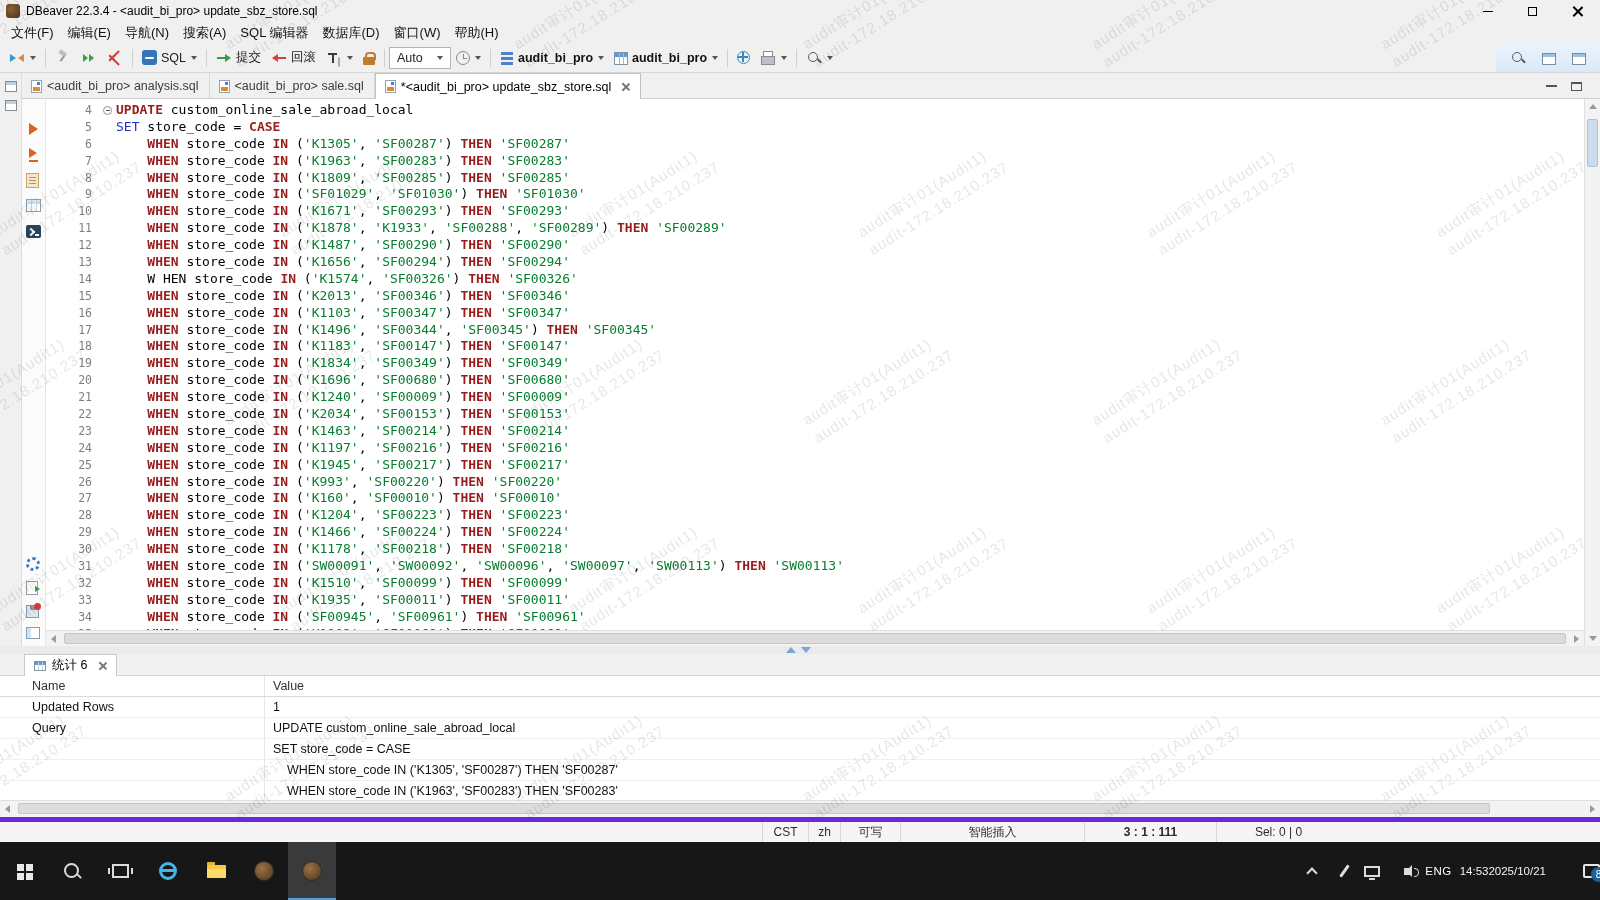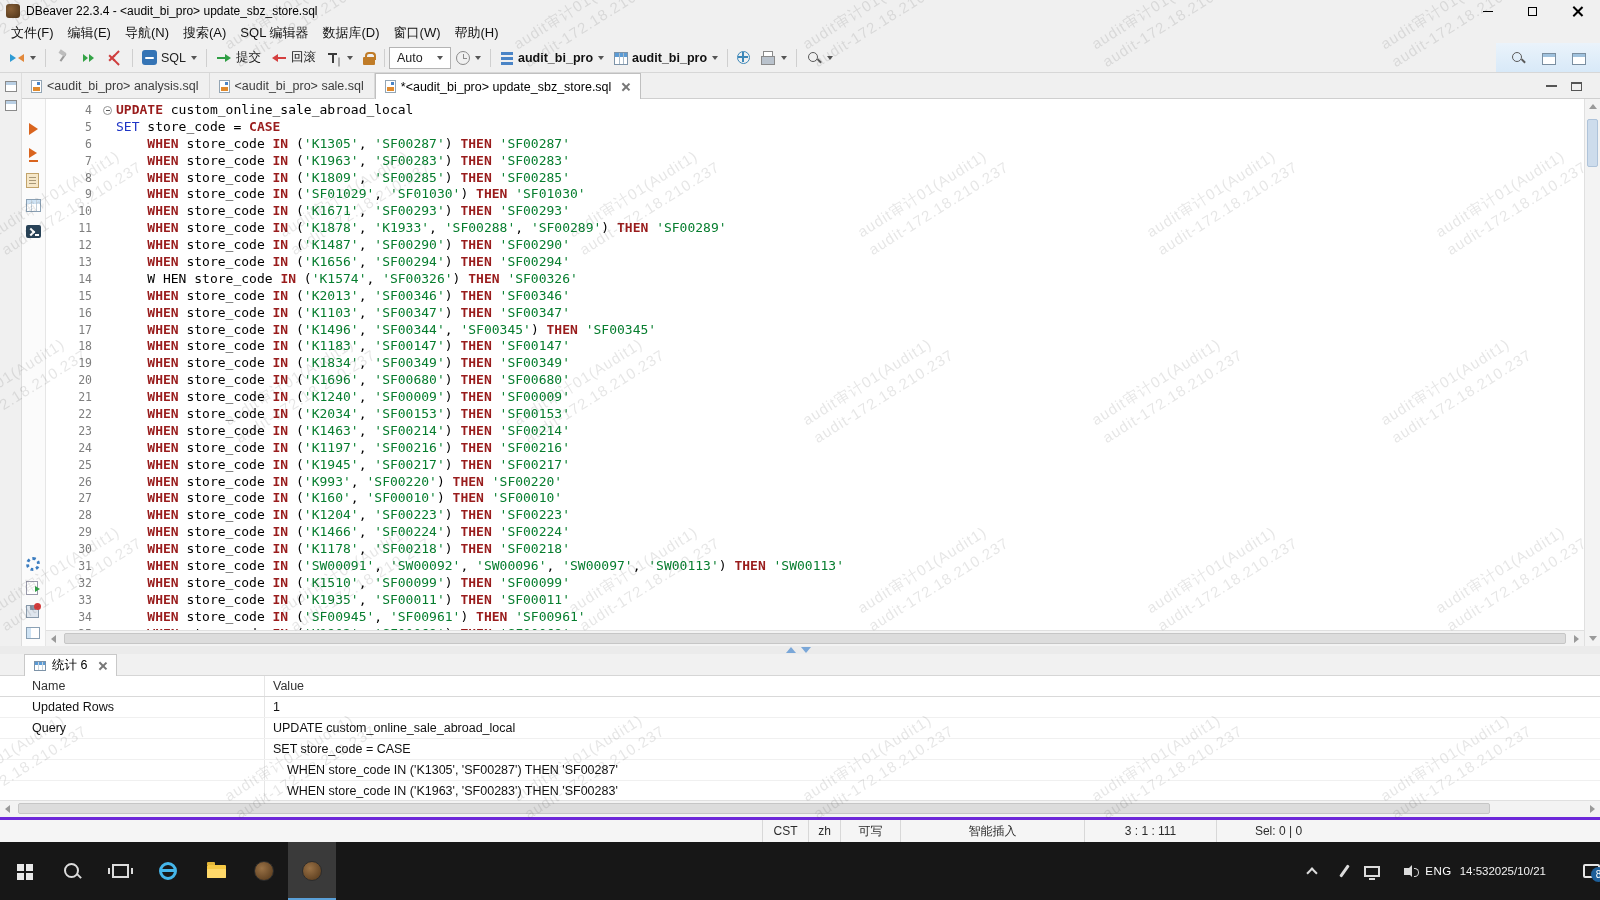--- a/index.html
+++ b/index.html
@@ -144,21 +144,21 @@
   .grid-icon{width:12px;height:10px;border:1px solid #7d93a8;background:linear-gradient(to bottom,#5b9bd5 0 3px,#fff 3px);position:relative;flex:0 0 auto}
   .grid-icon::after{content:'';position:absolute;left:3px;top:0;bottom:0;width:1px;background:#c8d4de;box-shadow:4px 0 0 #c8d4de}
   #results-table{left:0;top:676px;width:1600px;height:124px;background:#fff;overflow:hidden}
   .rt-header{display:flex;height:21px;border-bottom:1px solid #d9d9d9;color:#333;align-items:center;font-size:12.5px}
   .rt-name{width:265px;padding-left:32px;border-right:1px solid #e6e6e6;height:100%;display:flex;align-items:center;white-space:pre}
   .rt-value{padding-left:8px;height:100%;display:flex;align-items:center;white-space:pre}
   .rt-row{display:flex;height:21px;align-items:center;border-bottom:1px solid #f0f0f0;font-size:12.5px;color:#111}
   #results-hscroll{left:0;top:800px;width:1600px;height:17px;background:#f3f3f3;border-top:1px solid #e0e0e0}
 
   
-  #statusbar{left:0;top:817px;width:1600px;height:25px;background:#f5f5f5;border-top:3px solid #6d28d9;display:flex;align-items:stretch}
+  #statusbar{left:0;top:817px;width:1600px;height:25px;background:#f5f5f5;border-top:5px solid #6d28d9;display:flex;align-items:stretch}
   #statusbar .spacer{flex:1}
   #statusbar .tail{width:260px}
   .sseg{height:100%;display:flex;align-items:center;justify-content:center;border-left:1px solid #d8d8d8;color:#2b2b2b;font-size:12px;padding:0 6px;white-space:nowrap}
 
   
   #taskbar{left:0;top:842px;width:1600px;height:58px;background:#171717;display:flex;align-items:stretch}
   .tb-cell{width:48px;display:flex;align-items:center;justify-content:center;flex:0 0 auto}
   .tb-cell.active{background:#3a3a3a;box-shadow:inset 0 -2px 0 #5aa0d8}
   .win-logo{width:7px;height:7px;background:#e8e8e8;box-shadow:9px 0 0 #e8e8e8,0 9px 0 #e8e8e8,9px 9px 0 #e8e8e8;margin:-8px 8px 0 0}
   .tb-search{position:relative;width:18px;height:18px}
@@ -434,21 +434,21 @@
     <span class="arr-right"></span>
   </div>
 
   <div id="statusbar" class="abs">
     <div class="spacer"></div>
     <div id="status-segments" style="display:flex;height:100%">
         <div class="sseg" style="width: 46px;">CST</div>
         <div class="sseg" style="width: 32px;">zh</div>
         <div class="sseg" style="width: 60px;">可写</div>
         <div class="sseg" style="width: 184px;">智能插入</div>
-        <div class="sseg" style="width: 132px;">3 : 1 : 111</div>
+        <div class="sseg" style="width: 132px; font-weight: bold;">3 : 1 : 111</div>
         <div class="sseg" style="width: 124px;">Sel: 0 | 0</div>
       </div>
     <div class="tail"></div>
   </div>
 
   <div id="taskbar" class="abs">
     <div class="tb-cell">
         <span class="win-logo"></span>
       </div>
     <div class="tb-cell">

